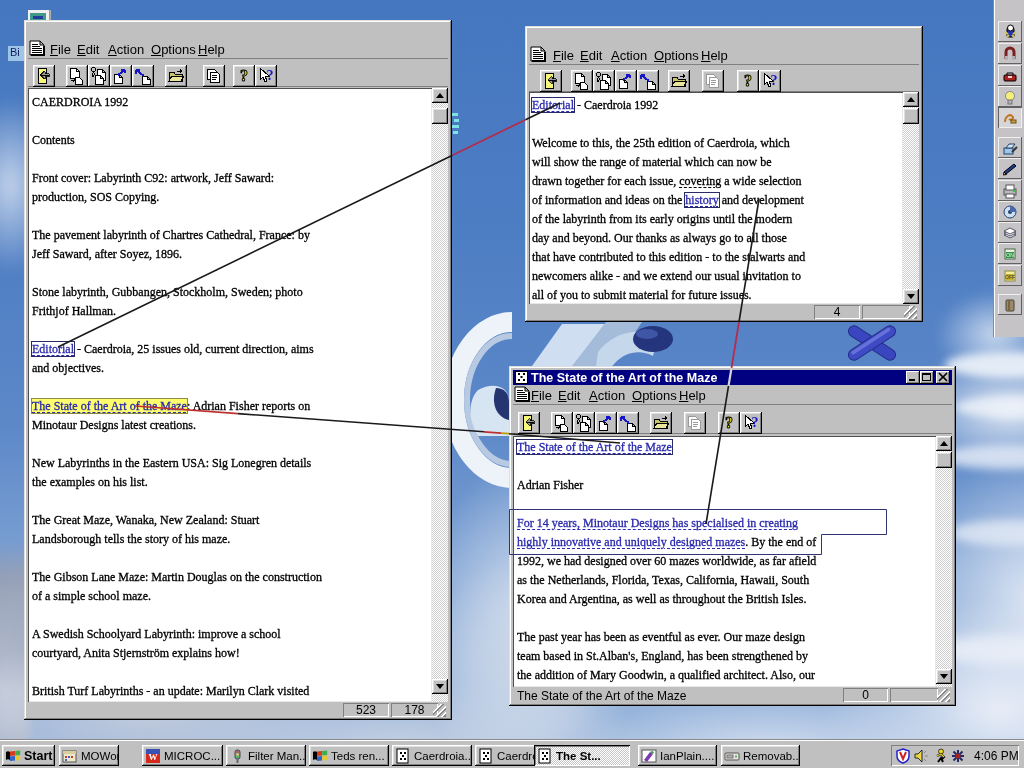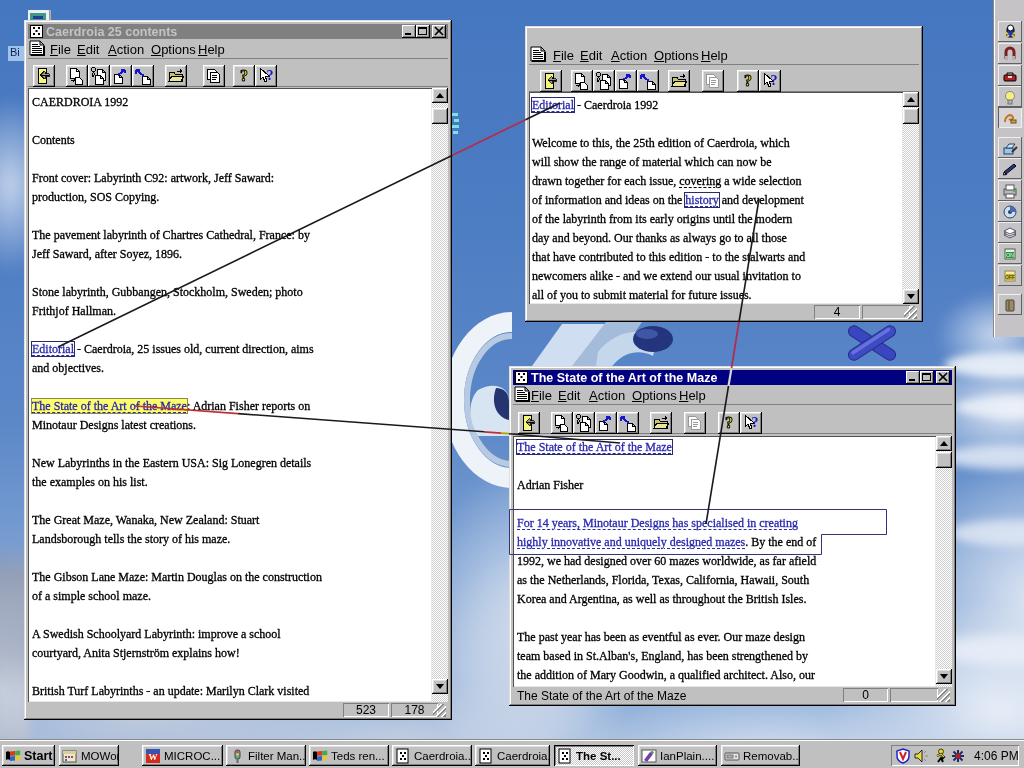--- a/index.html
+++ b/index.html
@@ -182,47 +182,20 @@
       </div>
   <div class="obtn" style="top:294px">
         <svg width="16" height="16">
           <rect x="4" y="3" width="8" height="11" rx="1" fill="#9a8a6a" stroke="#443"></rect>
           <rect x="6" y="3" width="2" height="11" fill="#776644"></rect>
         </svg>
       </div>
 </div>
 
 <div class="win" id="win1" style="left:24px;top:20px;width:428px;height:700px">
-  <div class="tbar">
-        <div class="docicon" style="width:13px;height:13px;margin-left:2px">
-    <svg width="13" height="13" style="position:absolute;left:0;top:0">
-            <g fill="#000">
-              <rect x="3" y="2" width="2" height="2"></rect>
-              <rect x="8" y="2" width="2" height="2"></rect>
-              <rect x="5.5" y="5" width="2" height="2"></rect>
-              <rect x="3" y="8" width="2" height="2"></rect>
-              <rect x="8" y="8" width="2" height="2"></rect>
-            </g>
-          </svg>
-        </div>
-    <span class="ttxt">Caerdroia 25 contents</span>
-    <div class="capbtns">
-          <div class="cb">
-            <div style="position:absolute;left:3px;bottom:3px;width:6px;height:2px;background:#000"></div>
-          </div>
-          <div class="cb">
-            <div style="position:absolute;left:2px;top:2px;right:3px;bottom:3px;border:1px solid #000;border-top-width:2px"></div>
-          </div>
-          <div class="cb cl">
-            <svg width="12" height="10" viewBox="0 0 12 10" style="position:absolute;left:1px;top:1px">
-              <path d="M2 1 L6 5 L10 1 M2 9 L6 5 L10 9" stroke="#000" stroke-width="1.6" fill="none"></path>
-            </svg>
-          </div>
-        </div>
-  </div>
   <div class="menu" style="top:19px">
         <svg width="17" height="17" viewBox="0 0 17 17" style="position:absolute;left:1px;top:1px">
           <path d="M1 1 h10 l4 4 v10 h-14 z" fill="#fff" stroke="#000"></path>
           <path d="M11 1 l4 4 h-4 z" fill="#c0c0c0" stroke="#000"></path>
           <path d="M3 4.5h6M3 6.5h8M3 8.5h10M3 10.5h10M3 12.5h10" stroke="#000" stroke-width="1.2"></path>
           <path d="M15 6 v9 h-13" stroke="#000" stroke-width="2" fill="none"></path>
         </svg>
     <span class="mi" style="left:22px"><u>F</u>ile</span>
         <span class="mi" style="left:49px"><u>E</u>dit</span>
         <span class="mi" style="left:80px"><u>A</u>ction</span>
@@ -603,21 +576,21 @@
   <div class="task" style="left:475px;width:75px"><div class="ticon"><svg width="16" height="16">
             <rect x="2" y="1" width="11" height="14" fill="#fff" stroke="#000"></rect>
             <g fill="#000">
               <rect x="5" y="4" width="2" height="2"></rect>
               <rect x="9" y="4" width="2" height="2"></rect>
               <rect x="7" y="7" width="2" height="2"></rect>
               <rect x="5" y="10" width="2" height="2"></rect>
               <rect x="9" y="10" width="2" height="2"></rect>
             </g>
           </svg></div>Caerdroia...</div>
-  <div class="task press" style="left:554px;width:80px"><div class="ticon"><svg width="16" height="16">
+  <div class="task press" style="left:534px;width:96px"><div class="ticon"><svg width="16" height="16">
             <rect x="2" y="1" width="11" height="14" fill="#fff" stroke="#000"></rect>
             <g fill="#000">
               <rect x="5" y="4" width="2" height="2"></rect>
               <rect x="9" y="4" width="2" height="2"></rect>
               <rect x="7" y="7" width="2" height="2"></rect>
               <rect x="5" y="10" width="2" height="2"></rect>
               <rect x="9" y="10" width="2" height="2"></rect>
             </g>
           </svg></div>The St...</div>
   <div class="task" style="left:638px;width:79px"><div class="ticon"><svg width="16" height="16">

